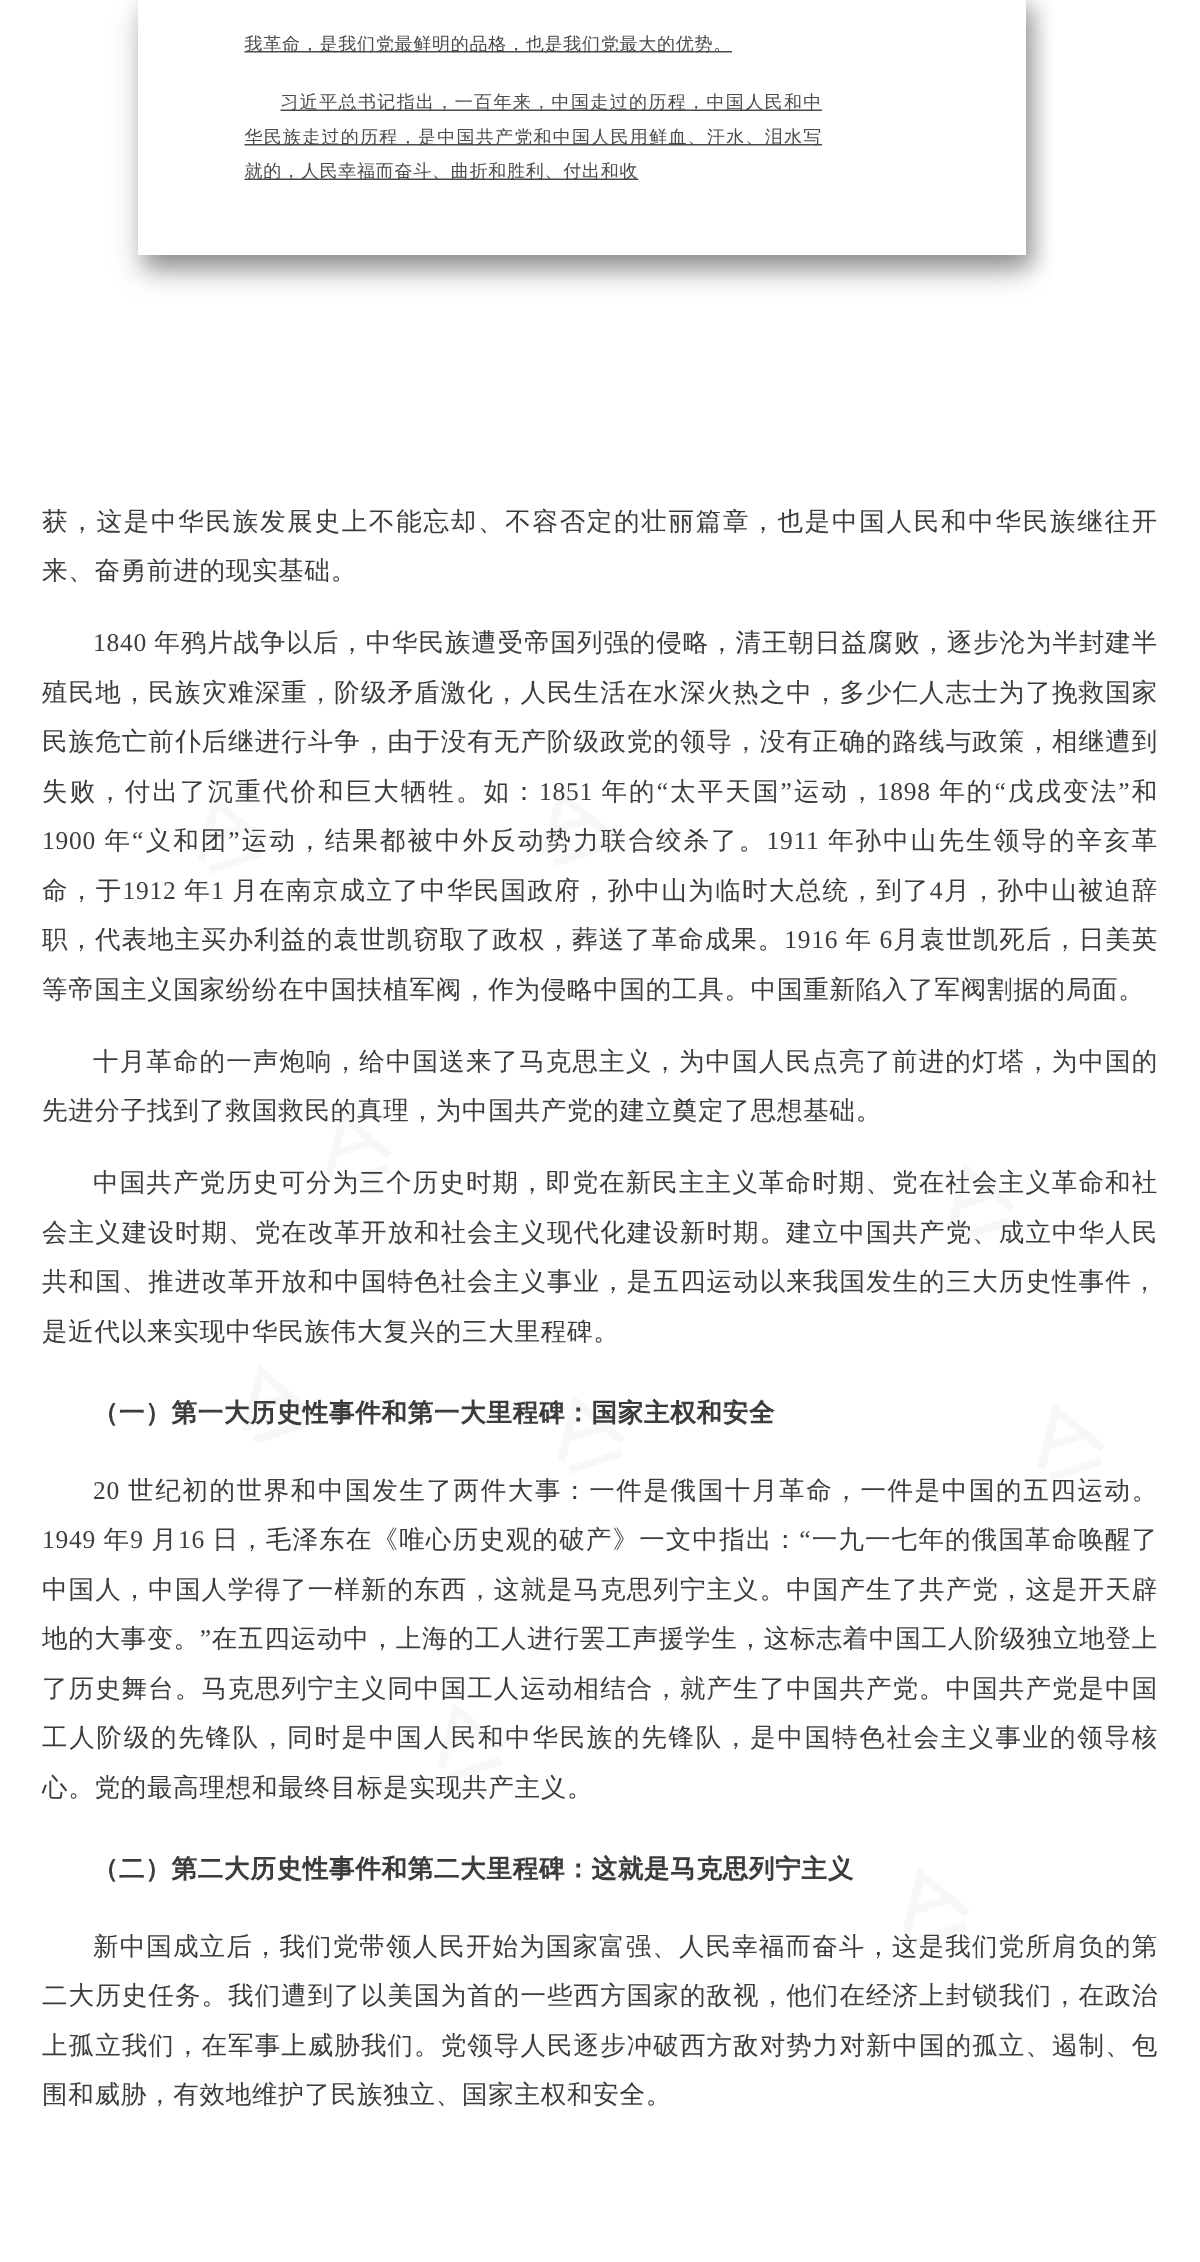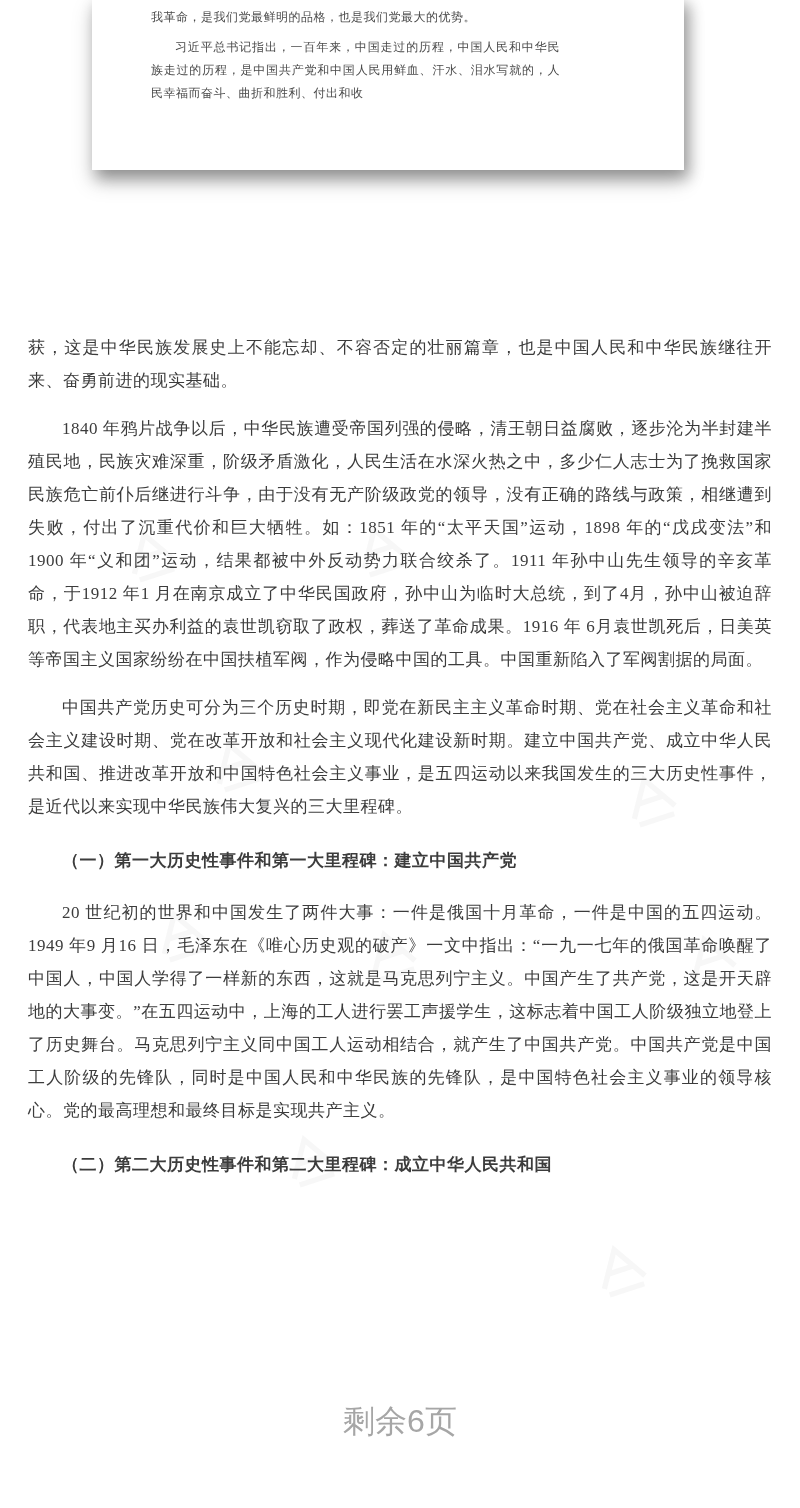--- a/index.html
+++ b/index.html
@@ -19,21 +19,21 @@
     background: #ffffff;
     box-shadow: 5px 8px 14px rgba(0,0,0,0.33), 0 12px 20px rgba(0,0,0,0.18);
     box-sizing: border-box;
     padding: 6px 120px 0 55px;
     font-size: 12px;
     line-height: 23px;
     color: #4a4a4a;
     text-align: justify;
     letter-spacing: 0.5px;
   }
-  .preview-card p { margin: 4px; }
+  .preview-card p { margin: 16px; text-decoration: underline; }
   .preview-card p.indent { text-indent: 2em; margin-top: 7px; }
 
   
   .watermark-layer { position: absolute; left: 0; top: 0; width: 800px; height: 1508px; pointer-events: none; }
   .wm { position: absolute; opacity: 0.055; transform: rotate(-18deg); }
 
   
   .doc-body {
     position: absolute;
     left: 0; top: 331px;
@@ -115,21 +115,22 @@
 </div>
 
 <div class="preview-card">
   <p>我革命，是我们党最鲜明的品格，也是我们党最大的优势。</p>
   <p class="indent">习近平总书记指出，一百年来，中国走过的历程，中国人民和中华民族走过的历程，是中国共产党和中国人民用鲜血、汗水、泪水写就的，人民幸福而奋斗、曲折和胜利、付出和收</p>
 </div>
 
 <div class="doc-body">
   <p class="no-indent">获，这是中华民族发展史上不能忘却、不容否定的壮丽篇章，也是中国人民和中华民族继往开来、奋勇前进的现实基础。</p>
   <p>1840 年鸦片战争以后，中华民族遭受帝国列强的侵略，清王朝日益腐败，逐步沦为半封建半殖民地，民族灾难深重，阶级矛盾激化，人民生活在水深火热之中，多少仁人志士为了挽救国家民族危亡前仆后继进行斗争，由于没有无产阶级政党的领导，没有正确的路线与政策，相继遭到失败，付出了沉重代价和巨大牺牲。如：1851 年的“太平天国”运动，1898 年的“戊戌变法”和1900 年“义和团”运动，结果都被中外反动势力联合绞杀了。1911 年孙中山先生领导的辛亥革命，于1912 年1 月在南京成立了中华民国政府，孙中山为临时大总统，到了4月，孙中山被迫辞职，代表地主买办利益的袁世凯窃取了政权，葬送了革命成果。1916 年 6月袁世凯死后，日美英等帝国主义国家纷纷在中国扶植军阀，作为侵略中国的工具。中国重新陷入了军阀割据的局面。</p>
+  <p>十月革命的一声炮响，给中国送来了马克思主义，为中国人民点亮了前进的灯塔，为中国的先进分子找到了救国救民的真理，为中国共产党的建立奠定了思想基础。</p>
   <p>中国共产党历史可分为三个历史时期，即党在新民主主义革命时期、党在社会主义革命和社会主义建设时期、党在改革开放和社会主义现代化建设新时期。建立中国共产党、成立中华人民共和国、推进改革开放和中国特色社会主义事业，是五四运动以来我国发生的三大历史性事件，是近代以来实现中华民族伟大复兴的三大里程碑。</p>
-  <p class="heading">（一）第一大历史性事件和第一大里程碑：建立中国共产党</p>
+  <p class="heading">（一）第一大历史性事件和第一大里程碑：国家主权和安全</p>
   <p>20 世纪初的世界和中国发生了两件大事：一件是俄国十月革命，一件是中国的五四运动。1949 年9 月16 日，毛泽东在《唯心历史观的破产》一文中指出：“一九一七年的俄国革命唤醒了中国人，中国人学得了一样新的东西，这就是马克思列宁主义。中国产生了共产党，这是开天辟地的大事变。”在五四运动中，上海的工人进行罢工声援学生，这标志着中国工人阶级独立地登上了历史舞台。马克思列宁主义同中国工人运动相结合，就产生了中国共产党。中国共产党是中国工人阶级的先锋队，同时是中国人民和中华民族的先锋队，是中国特色社会主义事业的领导核心。党的最高理想和最终目标是实现共产主义。</p>
-  <p class="heading">（二）第二大历史性事件和第二大里程碑：成立中华人民共和国</p>
+  <p class="heading">（二）第二大历史性事件和第二大里程碑：这就是马克思列宁主义</p>
+  <p>新中国成立后，我们党带领人民开始为国家富强、人民幸福而奋斗，这是我们党所肩负的第二大历史任务。我们遭到了以美国为首的一些西方国家的敌视，他们在经济上封锁我们，在政治上孤立我们，在军事上威胁我们。党领导人民逐步冲破西方敌对势力对新中国的孤立、遏制、包围和威胁，有效地维护了民族独立、国家主权和安全。</p>
 </div>
 
 <div class="remain-bar">
-  <span>剩余6页</span>
 </div>
 
 </body></html>

